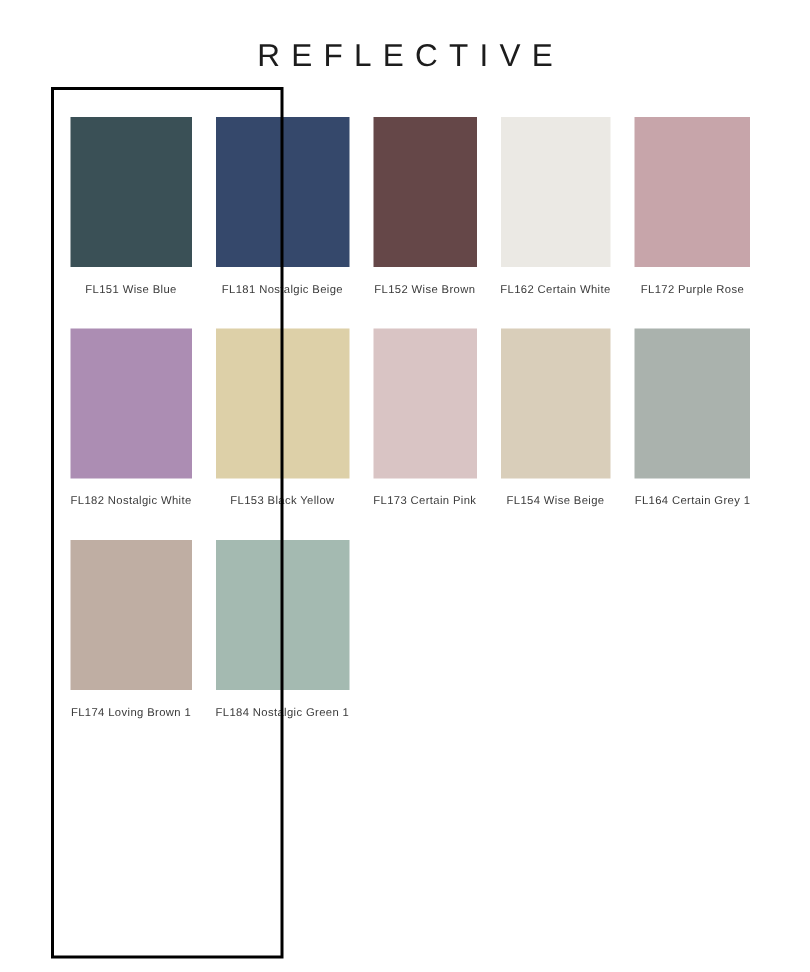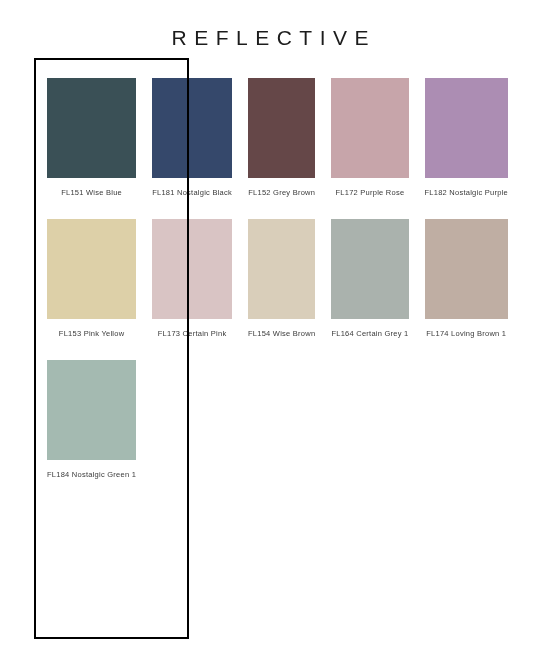--- a/index.html
+++ b/index.html
@@ -84,45 +84,49 @@
 
   <div class="page-title">REFLECTIVE</div>
 
   <div class="grid">
       <div class="cell">
         <div class="chip" style="background: rgb(58, 80, 86);"></div>
         <div class="chip-label">FL151  Wise Blue</div>
       </div>
       <div class="cell">
         <div class="chip" style="background: rgb(53, 72, 107);"></div>
-        <div class="chip-label">FL181  Nostalgic Black</div>
+        <div class="chip-label">FL181  Nostalgic Beige</div>
       </div>
       <div class="cell">
         <div class="chip" style="background: rgb(101, 71, 72);"></div>
-        <div class="chip-label">FL152  Grey Brown</div>
+        <div class="chip-label">FL152  Wise Brown</div>
+      </div>
+      <div class="cell">
+        <div class="chip" style="background: rgb(235, 233, 228);"></div>
+        <div class="chip-label">FL162  Certain White</div>
       </div>
       <div class="cell">
         <div class="chip" style="background: rgb(199, 165, 170);"></div>
         <div class="chip-label">FL172  Purple Rose</div>
       </div>
       <div class="cell">
         <div class="chip" style="background: rgb(172, 141, 179);"></div>
-        <div class="chip-label">FL182  Nostalgic Purple</div>
+        <div class="chip-label">FL182  Nostalgic White</div>
       </div>
       <div class="cell">
         <div class="chip" style="background: rgb(221, 208, 168);"></div>
-        <div class="chip-label">FL153  Pink Yellow</div>
+        <div class="chip-label">FL153  Black Yellow</div>
       </div>
       <div class="cell">
         <div class="chip" style="background: rgb(217, 196, 196);"></div>
         <div class="chip-label">FL173  Certain Pink</div>
       </div>
       <div class="cell">
         <div class="chip" style="background: rgb(217, 206, 186);"></div>
-        <div class="chip-label">FL154  Wise Brown</div>
+        <div class="chip-label">FL154  Wise Beige</div>
       </div>
       <div class="cell">
         <div class="chip" style="background: rgb(170, 178, 173);"></div>
         <div class="chip-label">FL164  Certain Grey 1</div>
       </div>
       <div class="cell">
         <div class="chip" style="background: rgb(191, 174, 163);"></div>
         <div class="chip-label">FL174  Loving Brown 1</div>
       </div>
       <div class="cell">

